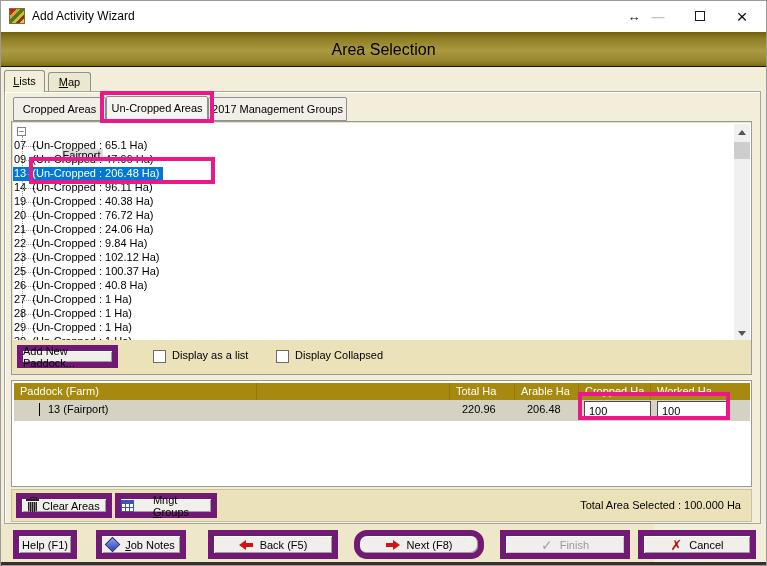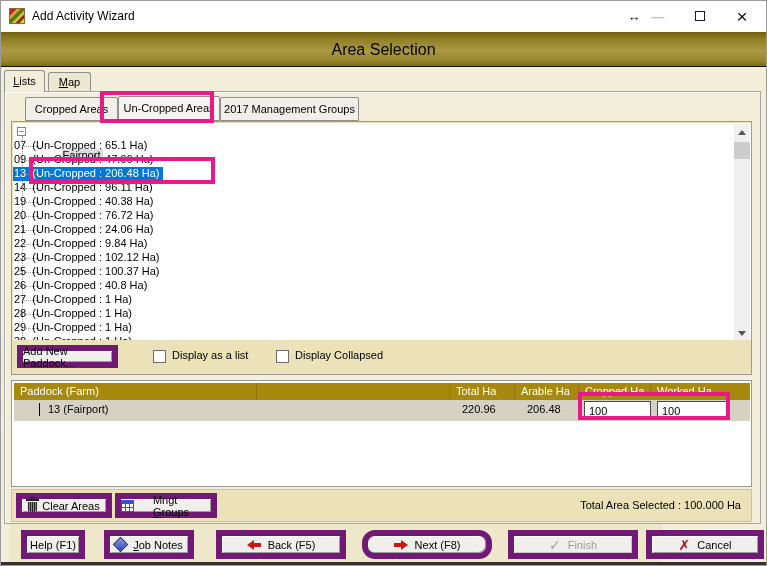--- a/index.html
+++ b/index.html
@@ -31,21 +31,21 @@
   .tab-lists { left:3px; top:69px; width:41px; height:22px; line-height:20px; z-index:3; }
   .tab-map   { left:47px; top:71px; width:43px; height:20px; line-height:18px; background:#ece7cf; }
   .u { text-decoration:underline; }
 
   
   .tabpage { position:absolute; left:3px; top:90px; width:757px; height:433px; background:#f2eeda;
              border:1px solid #a5a5a5; box-shadow:inset 1px 1px 0 #ffffff; }
 
   
   .subtab { position:absolute; font-size:11px; line-height:23px; text-align:center; background:#f1efe8;
-            border:1px solid #8f8f8f; border-radius:2px 2px 0 0; cursor:default;margin-left:12px; }
+            border:1px solid #8f8f8f; border-radius:2px 2px 0 0; cursor:default; }
   .st1 { left:12px; top:96px; width:93px; height:24px; }
   .st2 { left:105px; top:95px; width:102px; height:25px; background:#f5f4ee; z-index:2; }
   .st3 { left:207px; top:96px; width:139px; height:24px; }
 
   
   .tree-group { position:absolute; left:10px; top:120px; width:741px; height:254px;
                 background:#ebe2ba; border:1px solid #9a9a9a; }
   .tree-list { position:absolute; left:1px; top:1px; width:738px; height:217px; background:#ffffff;
                overflow:hidden; font-size:11px; }
   .tree-vline { position:absolute; left:9px; top:13px; height:204px; width:0; border-left:1px dotted #9a9a9a; }
@@ -115,21 +115,21 @@
   .arrow-left { display:flex; align-items:center; }
   .arrow-left .tri { width:0; height:0; border:5px solid transparent; border-right:7px solid #cf1616; border-left:none; }
   .arrow-left .stem { width:7px; height:4px; background:#cf1616; }
   .arrow-right { display:flex; align-items:center; }
   .arrow-right .tri { width:0; height:0; border:5px solid transparent; border-left:7px solid #cf1616; border-right:none; }
   .arrow-right .stem { width:7px; height:4px; background:#cf1616; }
   .check-icon { color:#a0a0a0; font-size:14px; }
   .x-icon { color:#b80c0c; font-size:14px; font-weight:bold; }
 
   
-  .bottom-bar { position:absolute; left:8px; top:523px; width:653px; height:38px; background:#eee7c9; }
+  .bottom-bar { position:absolute; left:0; top:523px; width:653px; height:38px; background:#eee7c9; }
   .wiz-btn { position:absolute; top:6px; height:29px; gap:7px; }
   .b-help { left:12px; width:64px; }
   .b-job { left:95px; width:90px; }
   .b-back { left:207px; width:130px; }
   .b-next { left:353px; width:130px;border-radius:13px; }
   .b-finish { left:499px; width:130px; color:#9b9b9b; box-shadow:inset 1px 1px 0 #ffffff, inset -1px -1px 0 #c7c7c7; }
   .b-cancel { left:637px; width:118px; }
   .bottom-edge { position:absolute; left:0; top:561px; width:767px; height:5px; background:#33312c; }
 
   

